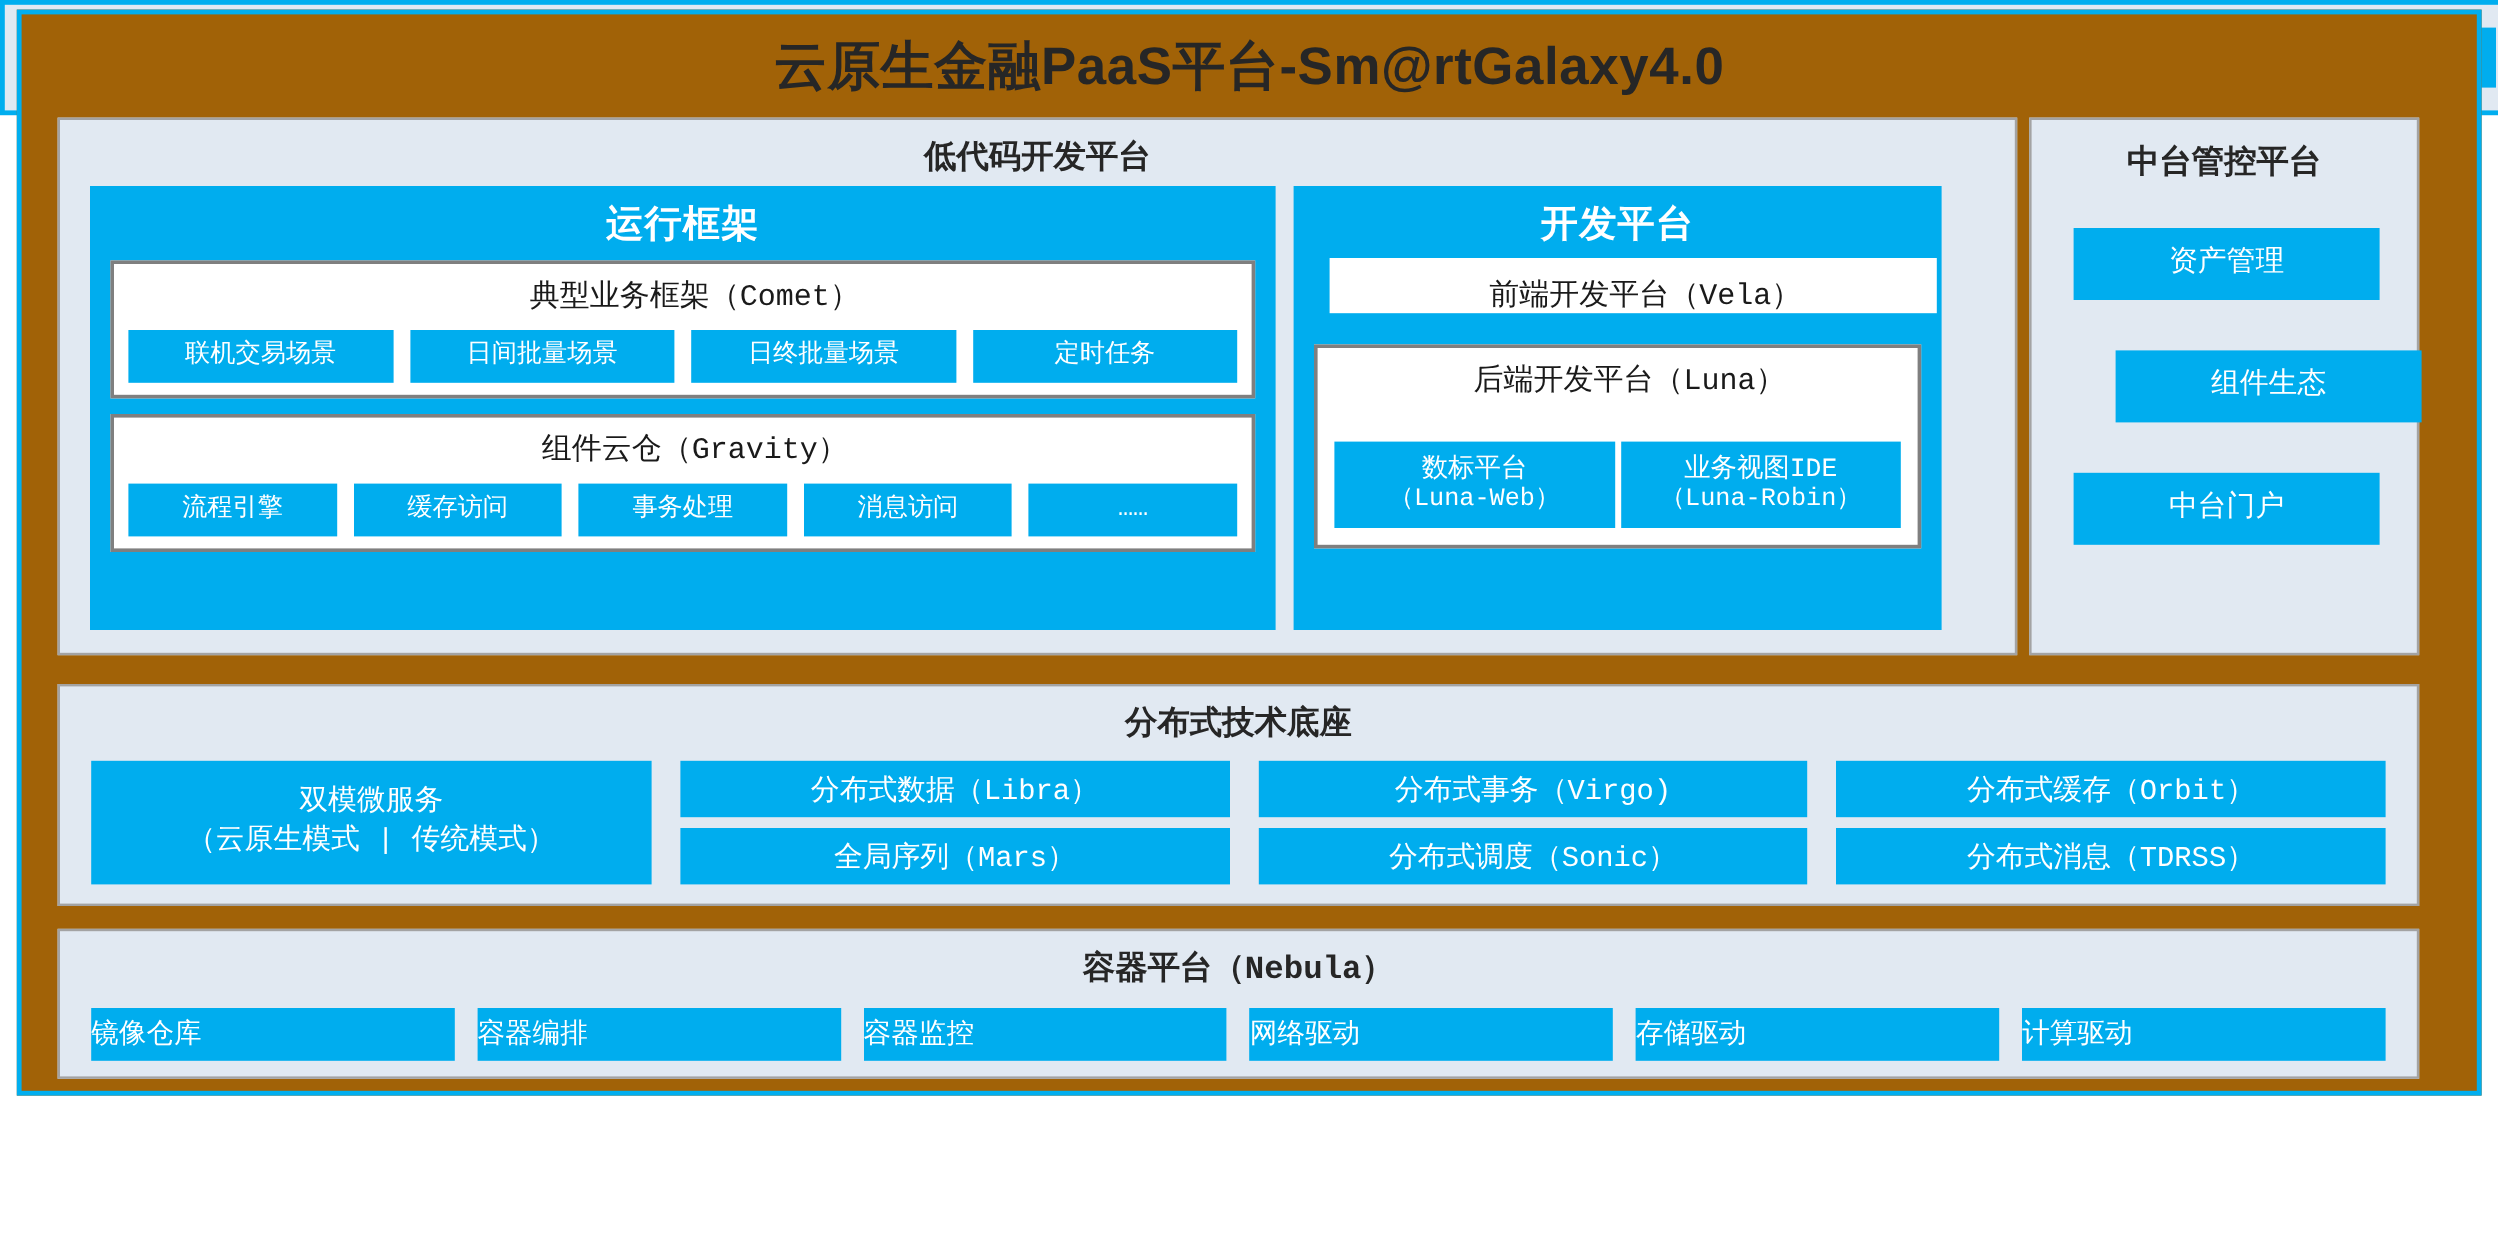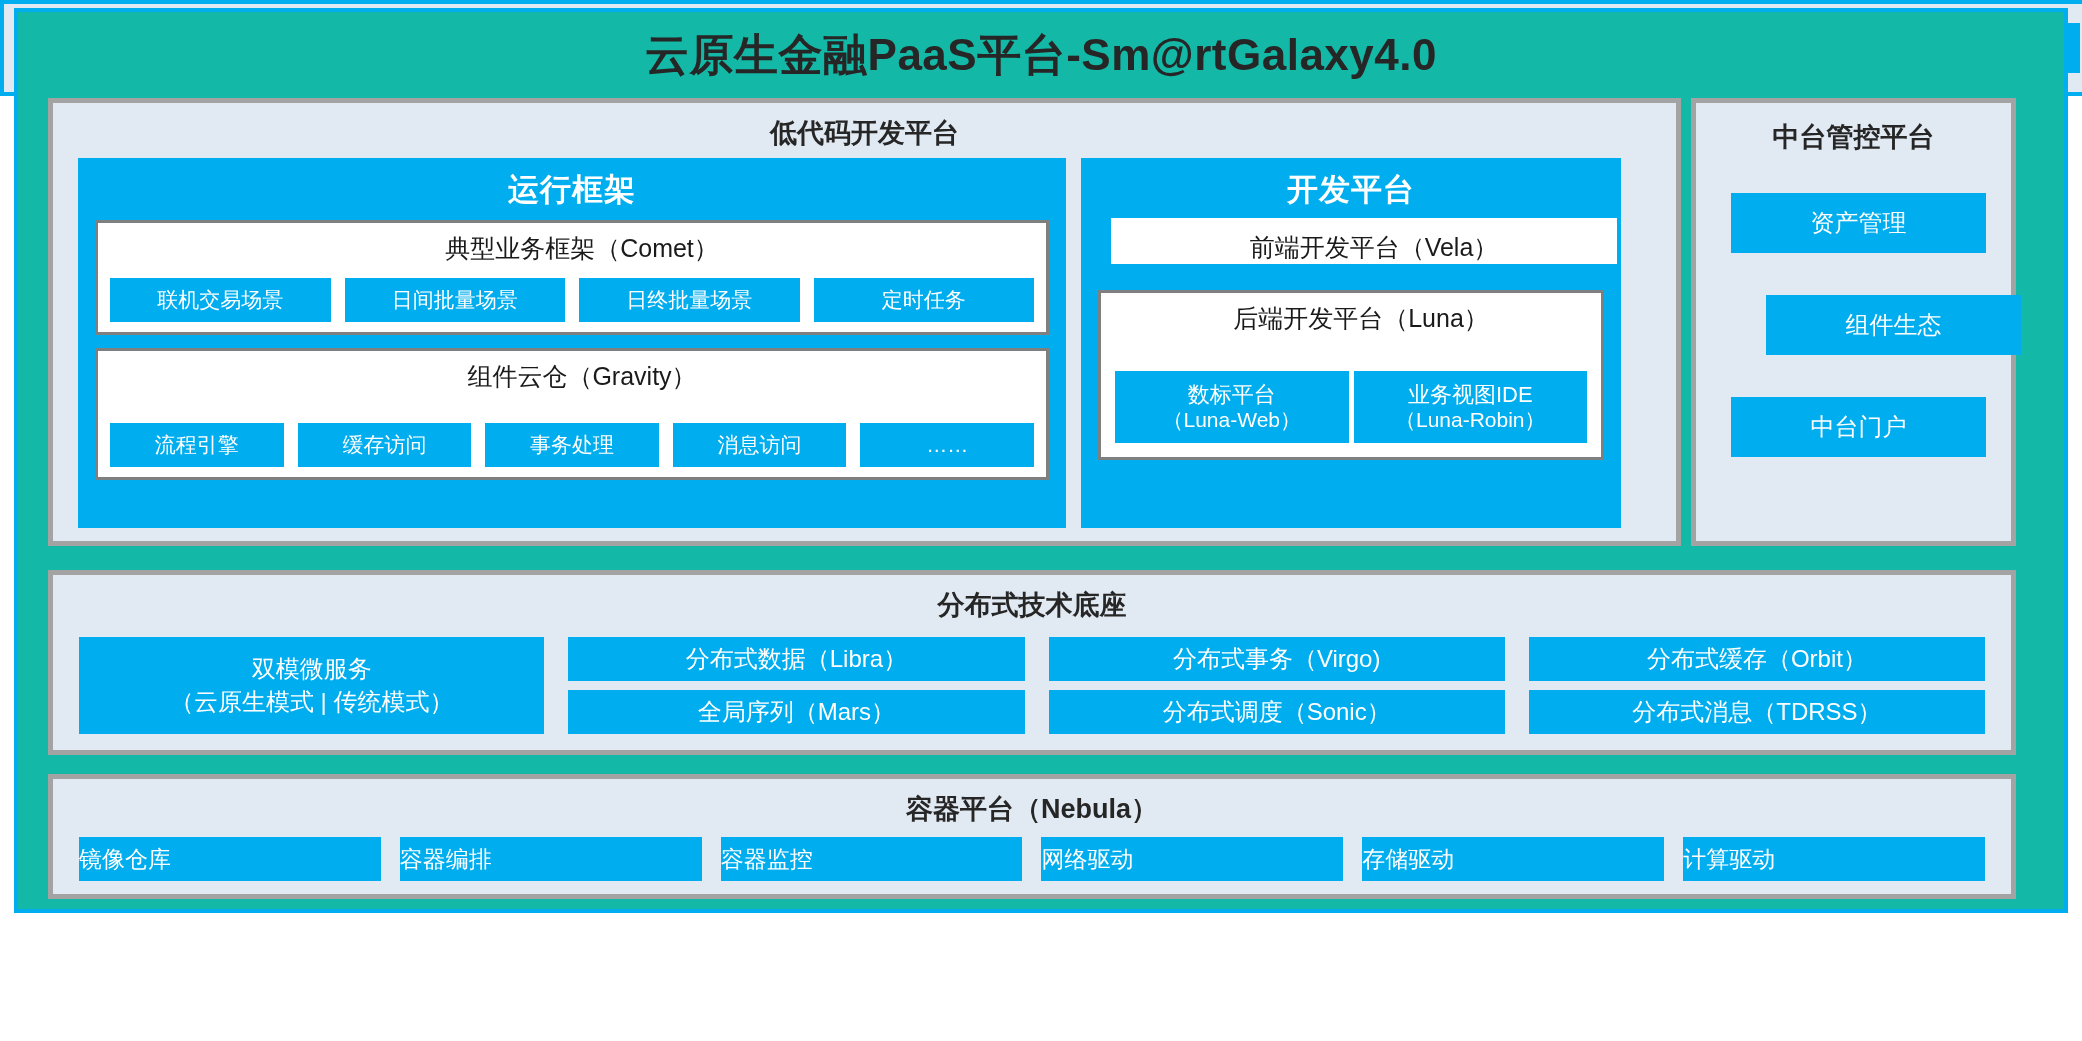--- a/index.html
+++ b/index.html
@@ -24,41 +24,42 @@
 
   
   .main-frame {
     position: absolute;
     left: 14px;
     top: 8px;
     width: 2054px;
     height: 905px;
     box-sizing: border-box;
     border: 4px solid #00AEEF;
-    background: #14b8a6;
+    background: #a16207;
   }
 
   .diagram-title {
     position: absolute;
     left: 0;
     top: 14px;
     width: 100%;
     text-align: center;
     font-size: 44px;
     font-weight: bold;
     color: #262626;
     letter-spacing: 0.5px;
   }
 
   
   .panel {
     position: absolute;
     box-sizing: border-box;
-    border: 5px solid #a3a3a3;
+    border: 2px solid #a3a3a3;
     background: #E1E9F2;
+    font-family: Liberation Mono, monospace;
   }
   .panel-title {
     text-align: center;
     font-size: 27px;
     font-weight: bold;
     color: #262626;
     padding-top: 12px;
   }
 
   
@@ -114,21 +115,21 @@
   #comet-card {
     left: 17px;
     top: 62px;
     width: 954px;
     height: 115px;
   }
   #gravity-card {
     left: 17px;
     top: 190px;
     width: 954px;
-    height: 132px;
+    height: 115px;
   }
 
   
   .chip-row {
     position: absolute;
     left: 12px;
     right: 12px;
     bottom: 10px;
     display: flex;
     gap: 14px;

